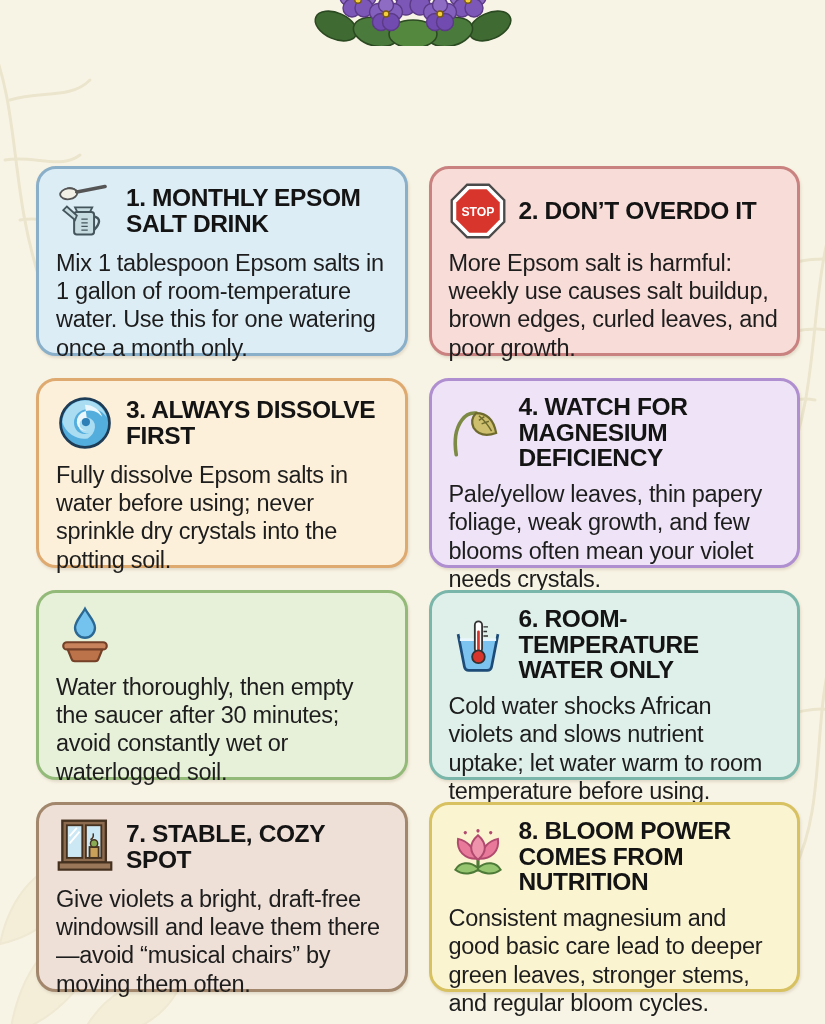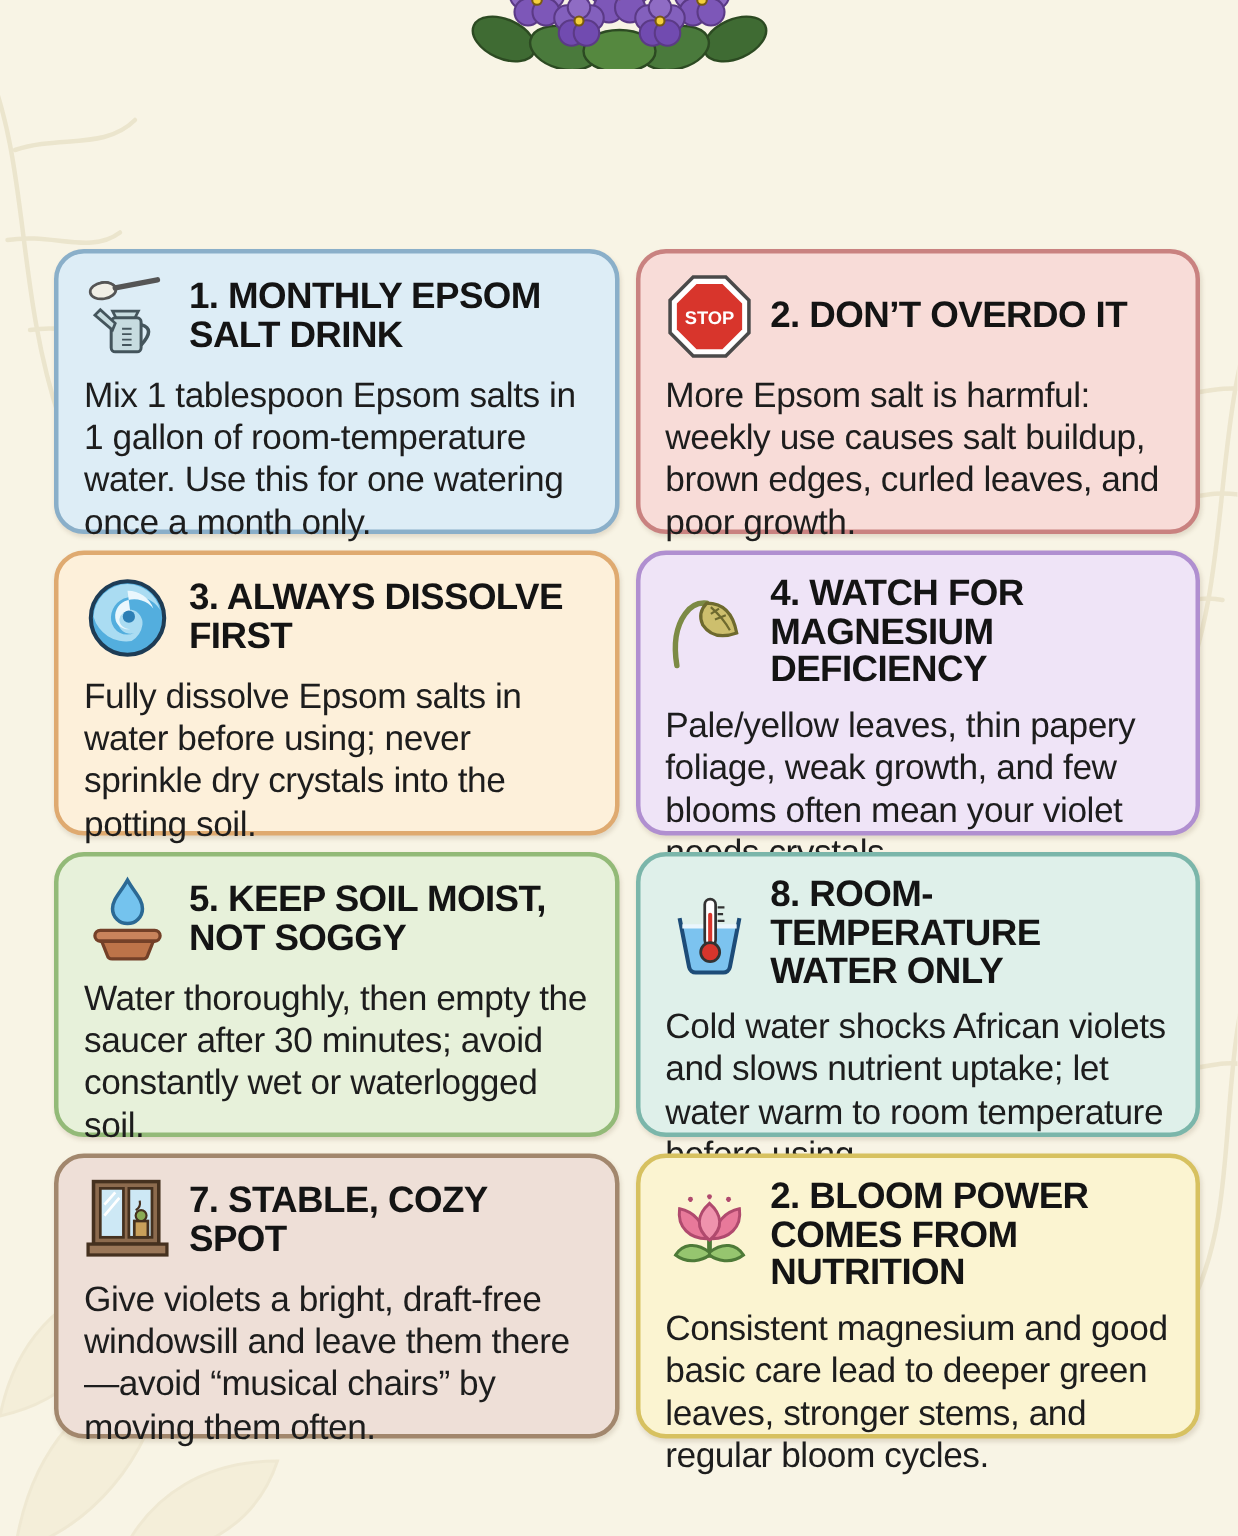--- a/index.html
+++ b/index.html
@@ -27,21 +27,21 @@
     font-size:49px;font-weight:700;letter-spacing:-1.5px;line-height:1.06;
     color:#2d5327;
     transform:scaleY(1.18);transform-origin:center top;
     white-space:nowrap;
   }
 
   
   .grid{
     position:absolute;top:166px;left:36px;right:25px;
     display:grid;grid-template-columns:1fr 1fr;
-    column-gap:21px;row-gap:22px;gap:11px;
+    column-gap:21px;row-gap:22px;
   }
   .card{
     height:190px;box-sizing:border-box;
     border:3px solid #999;border-radius:20px;
     padding:13px 17px 10px 17px;
     box-shadow:1px 2px 3px rgba(120,100,70,.18);
   }
   .card-head{display:flex;align-items:center;gap:12px;}
   .card-head .icon{flex:0 0 58px;width:58px;height:58px;}
   .card-head .icon svg{width:58px;height:58px;display:block;}
@@ -201,39 +201,38 @@
 
     <section class="card" style="background: rgb(231, 241, 218); border-color: rgb(147, 186, 120);">
       <div class="card-head">
         <span class="icon">
           <svg viewBox="0 0 64 64">
             <path d="M32 3 C37 12 43 17 43 24 a11 11 0 0 1 -22 0 C21 17 27 12 32 3 Z" fill="#74c3ee" stroke="#2b6994" stroke-width="2.6"></path>
             <rect x="8" y="40" width="48" height="8" rx="4" fill="#c9835c" stroke="#744028" stroke-width="2.4"></rect>
             <path d="M13 48 l4 10 a4 4 0 0 0 4 3 h22 a4 4 0 0 0 4 -3 l4 -10 Z" fill="#bd7349" stroke="#744028" stroke-width="2.4"></path>
           </svg>
         </span>
-        <h2>5. KEEP SOIL MOIST, NOT SOGGY</h2>
       </div>
       <p class="card-body"><span>Water thoroughly, then empty the saucer after 30 minutes; avoid constantly wet or waterlogged soil.</span><strong></strong><span></span></p>
     </section>
 
     <section class="card" style="background: rgb(223, 240, 234); border-color: rgb(123, 182, 170);">
       <div class="card-head">
         <span class="icon">
           <svg viewBox="0 0 64 64">
             <path d="M12 26 L17 55 a5 5 0 0 0 5 4 h20 a5 5 0 0 0 5 -4 L52 26 Z" fill="#7cc3ef"></path>
             <path d="M10 20 L17 56 a5 5 0 0 0 5 4 h20 a5 5 0 0 0 5 -4 L54 20" fill="none" stroke="#1d4c78" stroke-width="3"></path>
             <path d="M12 26 h40" stroke="#eaf6fd" stroke-width="3"></path>
             <rect x="28.5" y="6" width="8" height="34" rx="4" fill="#ffffff" stroke="#333" stroke-width="2"></rect>
             <rect x="31" y="16" width="3" height="24" rx="1.5" fill="#d8352c"></rect>
             <circle cx="32.5" cy="45" r="7" fill="#d8352c" stroke="#333" stroke-width="2"></circle>
             <path d="M38 12 h5 M38 17 h4 M38 22 h5" stroke="#333" stroke-width="1.6"></path>
           </svg>
         </span>
-        <h2>8. ROOM-TEMPERATURE WATER ONLY</h2>
+        <h2>6. ROOM-TEMPERATURE WATER ONLY</h2>
       </div>
       <p class="card-body"><span>Cold water shocks African violets and slows nutrient uptake; let water warm to room temperature before using.</span><strong></strong><span></span></p>
     </section>
 
     <section class="card" style="background: rgb(238, 223, 215); border-color: rgb(162, 135, 109);">
       <div class="card-head">
         <span class="icon">
           <svg viewBox="0 0 64 64">
             <rect x="7" y="3" width="48" height="46" fill="#8c6b4e" stroke="#45311f" stroke-width="2.6"></rect>
             <rect x="12" y="8" width="17" height="36" fill="#cde8f5" stroke="#45311f" stroke-width="2"></rect>
@@ -259,19 +258,19 @@
             <path d="M32 44 C42 36 52 38 57 46 C48 53 37 50 32 46 Z" fill="#96c56f" stroke="#4e7a38" stroke-width="2.2"></path>
             <path d="M18 7 v-3 M32 5 v-3 M46 7 v-3" stroke="#b04a6e" stroke-width="1.6"></path>
             <circle cx="18" cy="5" r="1.8" fill="#b04a6e"></circle>
               <circle cx="32" cy="3" r="1.8" fill="#b04a6e"></circle>
               <circle cx="46" cy="5" r="1.8" fill="#b04a6e"></circle>
             <path d="M10 12 C20 14 28 22 30 34 C18 34 8 26 10 12 Z" fill="#e8799a" stroke="#b04a6e" stroke-width="2.2"></path>
             <path d="M54 12 C44 14 36 22 34 34 C46 34 56 26 54 12 Z" fill="#e8799a" stroke="#b04a6e" stroke-width="2.2"></path>
             <path d="M32 8 C41 16 43 26 32 35 C21 26 23 16 32 8 Z" fill="#ef93ad" stroke="#b04a6e" stroke-width="2.2"></path>
           </svg>
         </span>
-        <h2>2. BLOOM POWER COMES FROM NUTRITION</h2>
+        <h2>8. BLOOM POWER COMES FROM NUTRITION</h2>
       </div>
       <p class="card-body"><span>Consistent magnesium and good basic care lead to deeper green leaves, stronger stems, and regular bloom cycles.</span><strong></strong><span></span></p>
     </section>
 
   </div>
 </div>
 
 </body></html>

